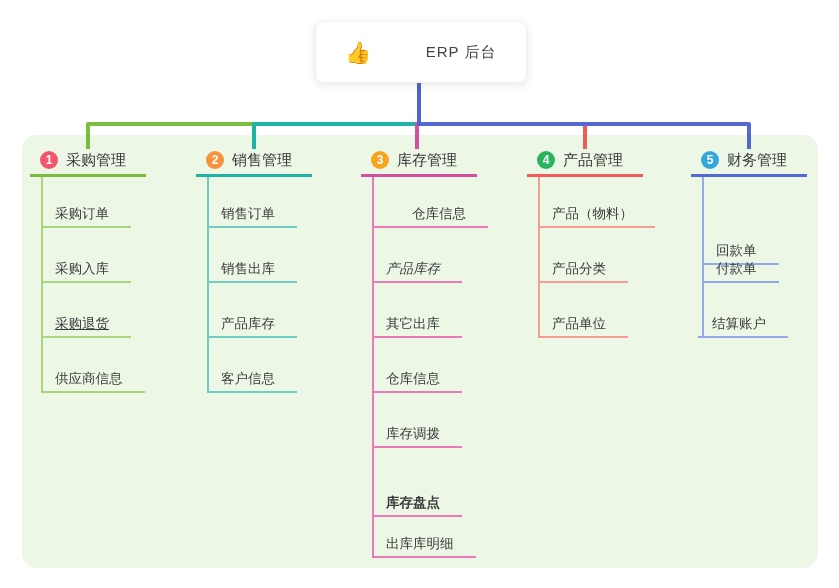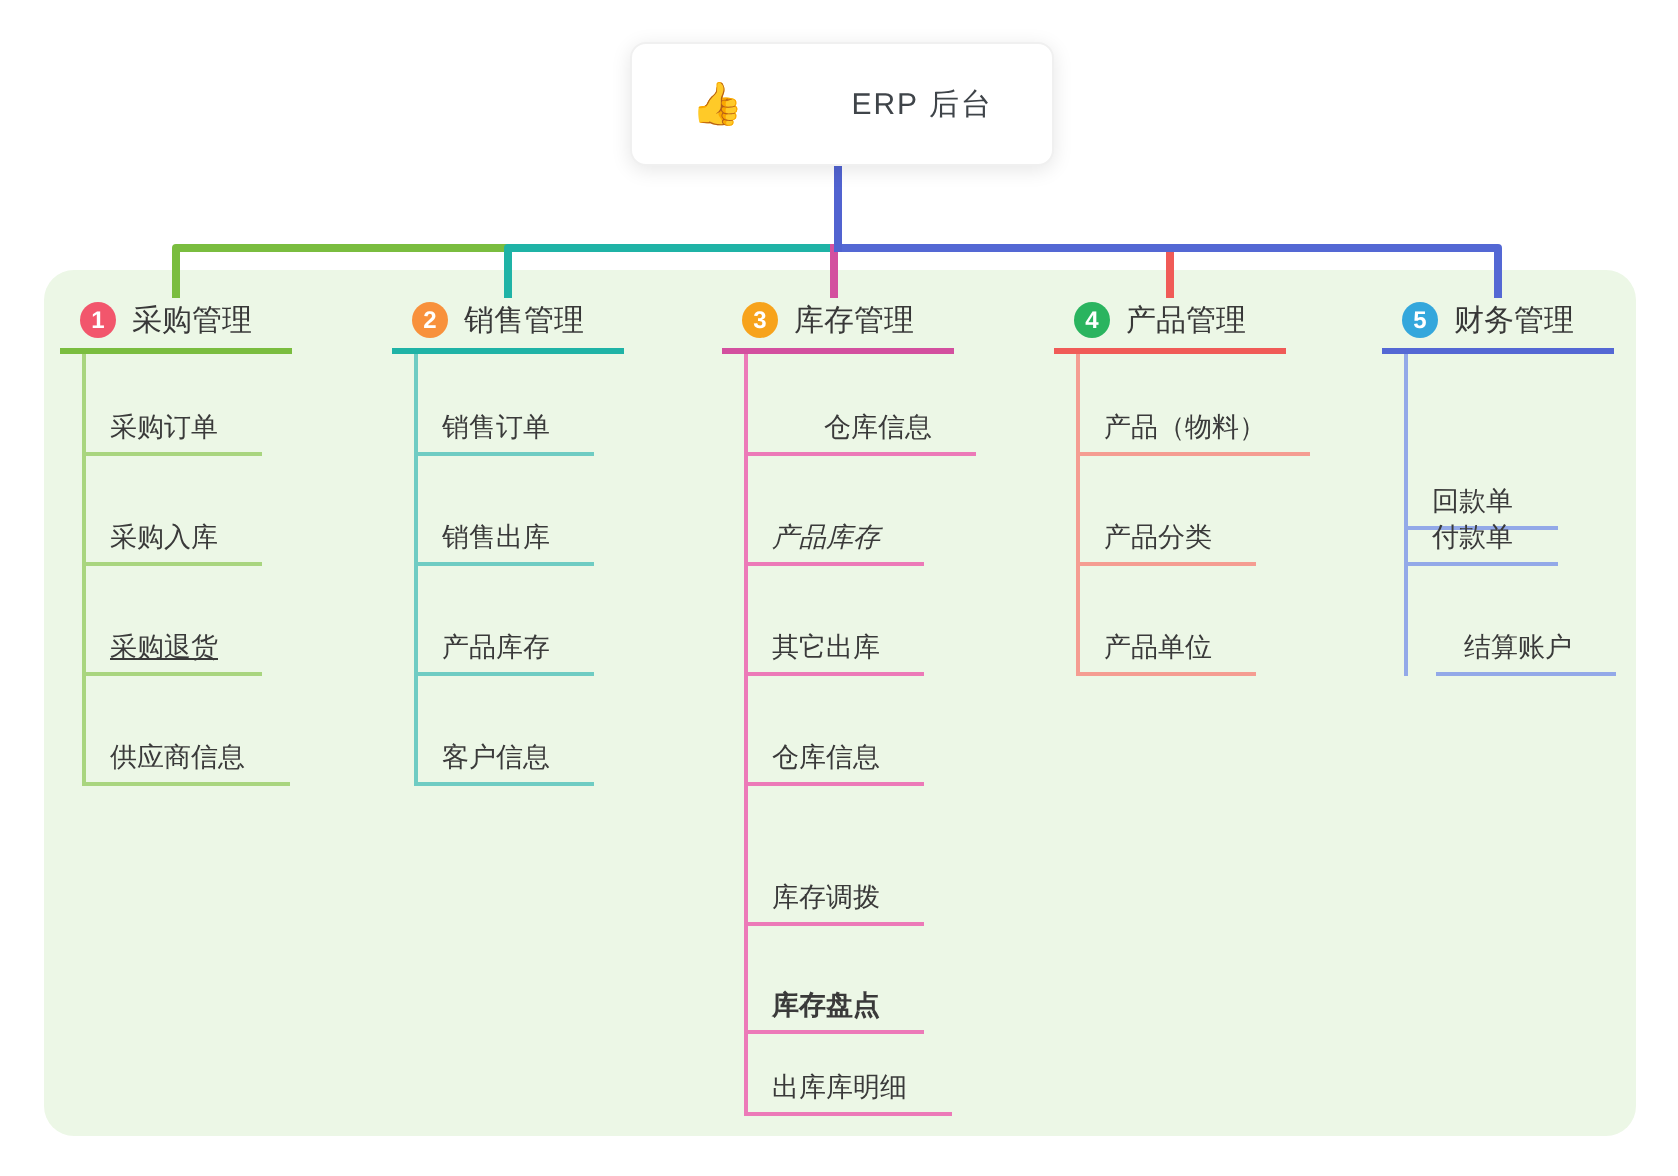--- a/index.html
+++ b/index.html
@@ -82,33 +82,33 @@
       <div class="child-item" style="left: 207px; top: 367px; border-bottom-color: rgb(111, 204, 195);">客户信息</div>
       <div class="branch-title" style="left: 361px; top: 146px; border-bottom-color: rgb(211, 80, 159);">
         <span class="badge" style="background: rgb(247, 163, 27);">3</span>
         <span>库存管理</span>
       </div>
       <div class="child-rail" style="left: 372px; top: 177px; height: 381px; background: rgb(236, 122, 184);"></div>
       <div class="child-item" style="left: 372px; top: 202px; border-bottom-color: rgb(236, 122, 184); padding-left: 40px;">仓库信息</div>
       <div class="child-item" style="left: 372px; top: 257px; border-bottom-color: rgb(236, 122, 184); font-style: italic;">产品库存</div>
       <div class="child-item" style="left: 372px; top: 312px; border-bottom-color: rgb(236, 122, 184);">其它出库</div>
       <div class="child-item" style="left: 372px; top: 367px; border-bottom-color: rgb(236, 122, 184);">仓库信息</div>
-      <div class="child-item" style="left: 372px; top: 437px; border-bottom-color: rgb(236, 122, 184);">库存调拨</div>
+      <div class="child-item" style="left: 372px; top: 422px; border-bottom-color: rgb(236, 122, 184);">库存调拨</div>
       <div class="child-item" style="left: 372px; top: 491px; border-bottom-color: rgb(236, 122, 184); font-weight: bold;">库存盘点</div>
       <div class="child-item" style="left: 372px; top: 532px; border-bottom-color: rgb(236, 122, 184);">出库库明细</div>
       <div class="branch-title" style="left: 527px; top: 146px; border-bottom-color: rgb(240, 91, 87);">
         <span class="badge" style="background: rgb(42, 180, 95);">4</span>
         <span>产品管理</span>
       </div>
       <div class="child-rail" style="left: 538px; top: 177px; height: 161px; background: rgb(245, 157, 146);"></div>
       <div class="child-item" style="left: 538px; top: 202px; border-bottom-color: rgb(245, 157, 146);">产品（物料）</div>
       <div class="child-item" style="left: 538px; top: 257px; border-bottom-color: rgb(245, 157, 146);">产品分类</div>
       <div class="child-item" style="left: 538px; top: 312px; border-bottom-color: rgb(245, 157, 146);">产品单位</div>
       <div class="branch-title" style="left: 691px; top: 146px; border-bottom-color: rgb(84, 104, 212);">
         <span class="badge" style="background: rgb(52, 167, 220);">5</span>
         <span>财务管理</span>
       </div>
       <div class="child-rail" style="left: 702px; top: 177px; height: 161px; background: rgb(147, 169, 232);"></div>
       <div class="child-item" style="left: 702px; top: 212px; border-bottom-color: rgb(147, 169, 232); margin-top: 27px;">回款单</div>
       <div class="child-item" style="left: 702px; top: 257px; border-bottom-color: rgb(147, 169, 232);">付款单</div>
-      <div class="child-item" style="left: 718px; top: 312px; border-bottom-color: rgb(147, 169, 232);">结算账户</div>
+      <div class="child-item" style="left: 698px; top: 312px; border-bottom-color: rgb(147, 169, 232);">结算账户</div>
     </div>
 </div>
 
 </body></html>

